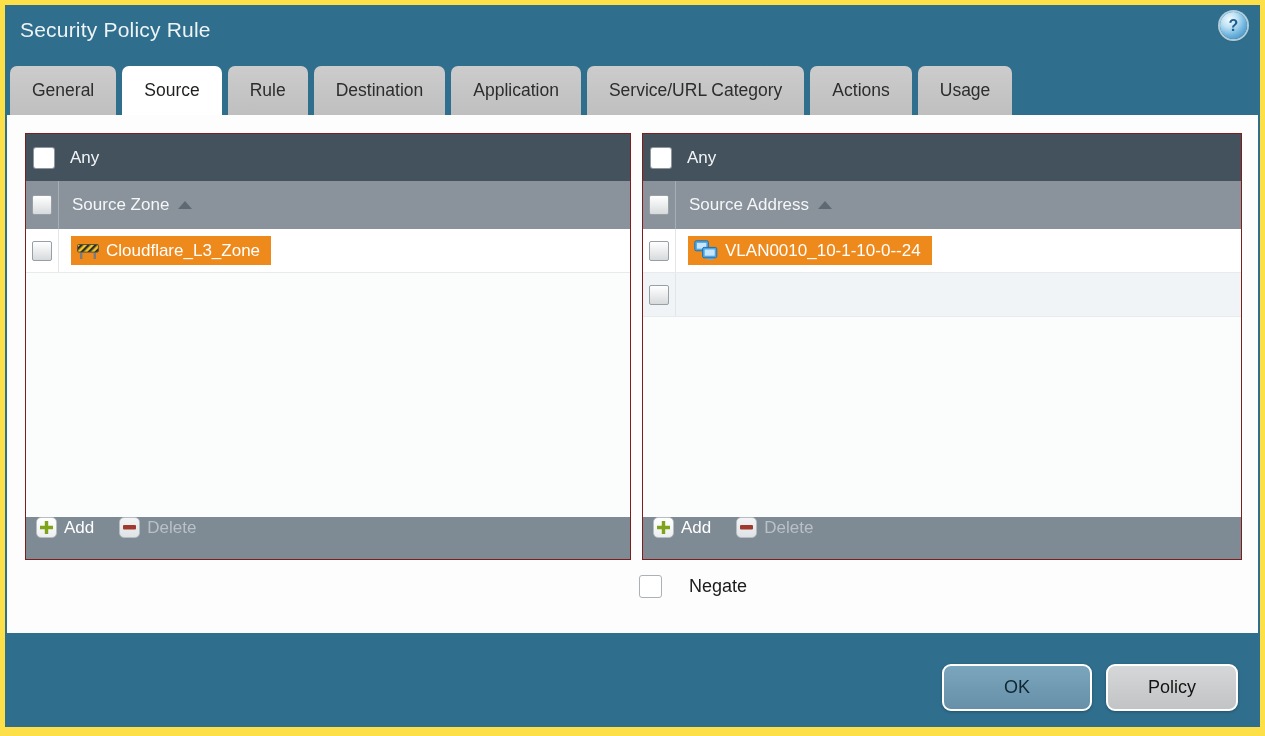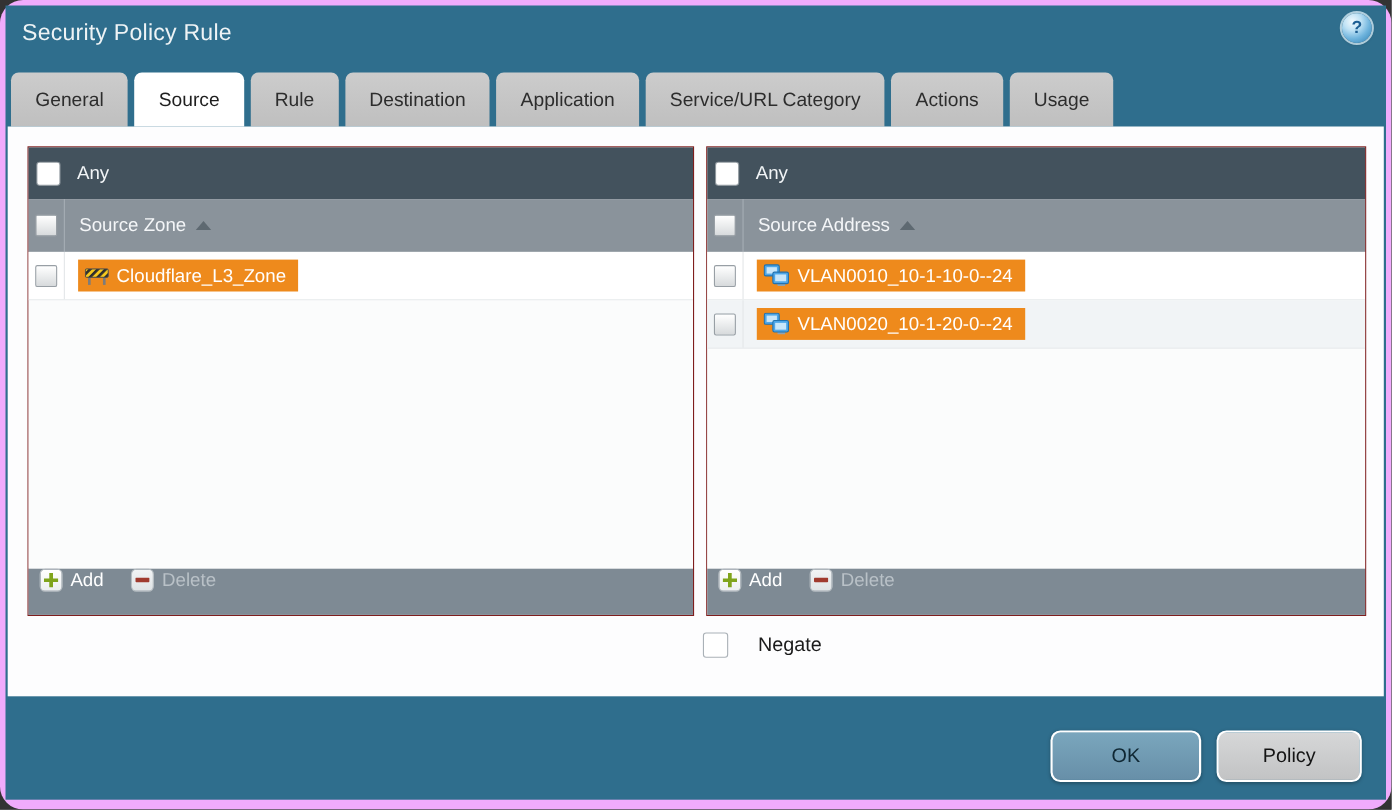--- a/index.html
+++ b/index.html
@@ -1,23 +1,22 @@
 <!DOCTYPE html>
 <html><head>
 <meta charset="utf-8">
 <style>
   * { margin:0; padding:0; box-sizing:border-box; }
   html,body { background:#333; }
   body { font-family:"Liberation Sans", sans-serif; }
 
   .frame {
     position:relative; width:1265px; height:736px;
-    background:#f0abfc;
+    background:#fde047;
     padding:5px 5px 9px 5px;
-    border-radius:21px;
   }
   .dialog {
     position:relative; width:1255px; height:722px;
     background:#2f6e8d; overflow:hidden;
   }
 
   
   .title {
     position:absolute; left:15px; top:13px;
     font-size:21px; color:#eef3f5; letter-spacing:0.2px;
@@ -123,21 +122,21 @@
   .negate-label { font-size:18px; color:#1b1b1b; }
 
   
   .btn {
     position:absolute; top:659px; height:47px;
     display:flex; align-items:center; justify-content:center;
     font-size:18px; border:2px solid #ffffff; border-radius:9px;
     cursor:pointer; box-shadow:0 1px 3px rgba(0,0,0,0.25);
   }
   .btn.ok {
-    right:168px; width:137px;
+    right:168px; width:150px;
     background:linear-gradient(180deg,#7aa6bd,#678fa8);
     color:#0f2733;
   }
   .btn.cancel {
     right:22px; width:132px;
     background:linear-gradient(180deg,#d6d7d8,#c2c3c4);
     color:#141414;
   }
 </style>
 </head>
@@ -246,32 +245,20 @@
                   <rect x="10.7" y="9.5" width="10" height="6.2" fill="#c8e6fa"></rect>
                 </svg>
               </span>
               <span>VLAN0010_10-1-10-0--24</span>
             </span>
           </div>
           <div class="row">
             <span class="cb-cell">
                 <span class="cb small"></span>
               </span>
-            <span class="chip">
-              <span>
-                <svg width="24" height="21" viewBox="0 0 24 21">
-                  <rect x="0.8" y="0.8" width="13.6" height="10" rx="1.5" fill="#4da6e8" stroke="#2272ae"></rect>
-                  <rect x="2.9" y="2.9" width="9.4" height="5.8" fill="#c8e6fa"></rect>
-                  <rect x="12.8" y="17.9" width="7" height="2" rx="0.6" fill="#8fa3b0"></rect>
-                  <rect x="8.6" y="7.4" width="14.2" height="10.4" rx="1.5" fill="#4da6e8" stroke="#2272ae"></rect>
-                  <rect x="10.7" y="9.5" width="10" height="6.2" fill="#c8e6fa"></rect>
-                </svg>
-              </span>
-              <span>VLAN0020_10-1-20-0--24</span>
-            </span>
           </div>
         </div>
         <div class="pfooter">
           <div class="footer-btn">
             <span class="sq">
               <svg width="13" height="13" viewBox="0 0 13 13">
                   <path d="M4.8 0h3.4v4.8H13v3.4H8.2V13H4.8V8.2H0V4.8h4.8z" fill="#7fa41c"></path>
                 </svg>
             </span>
             <span class="add-label">Add</span>

